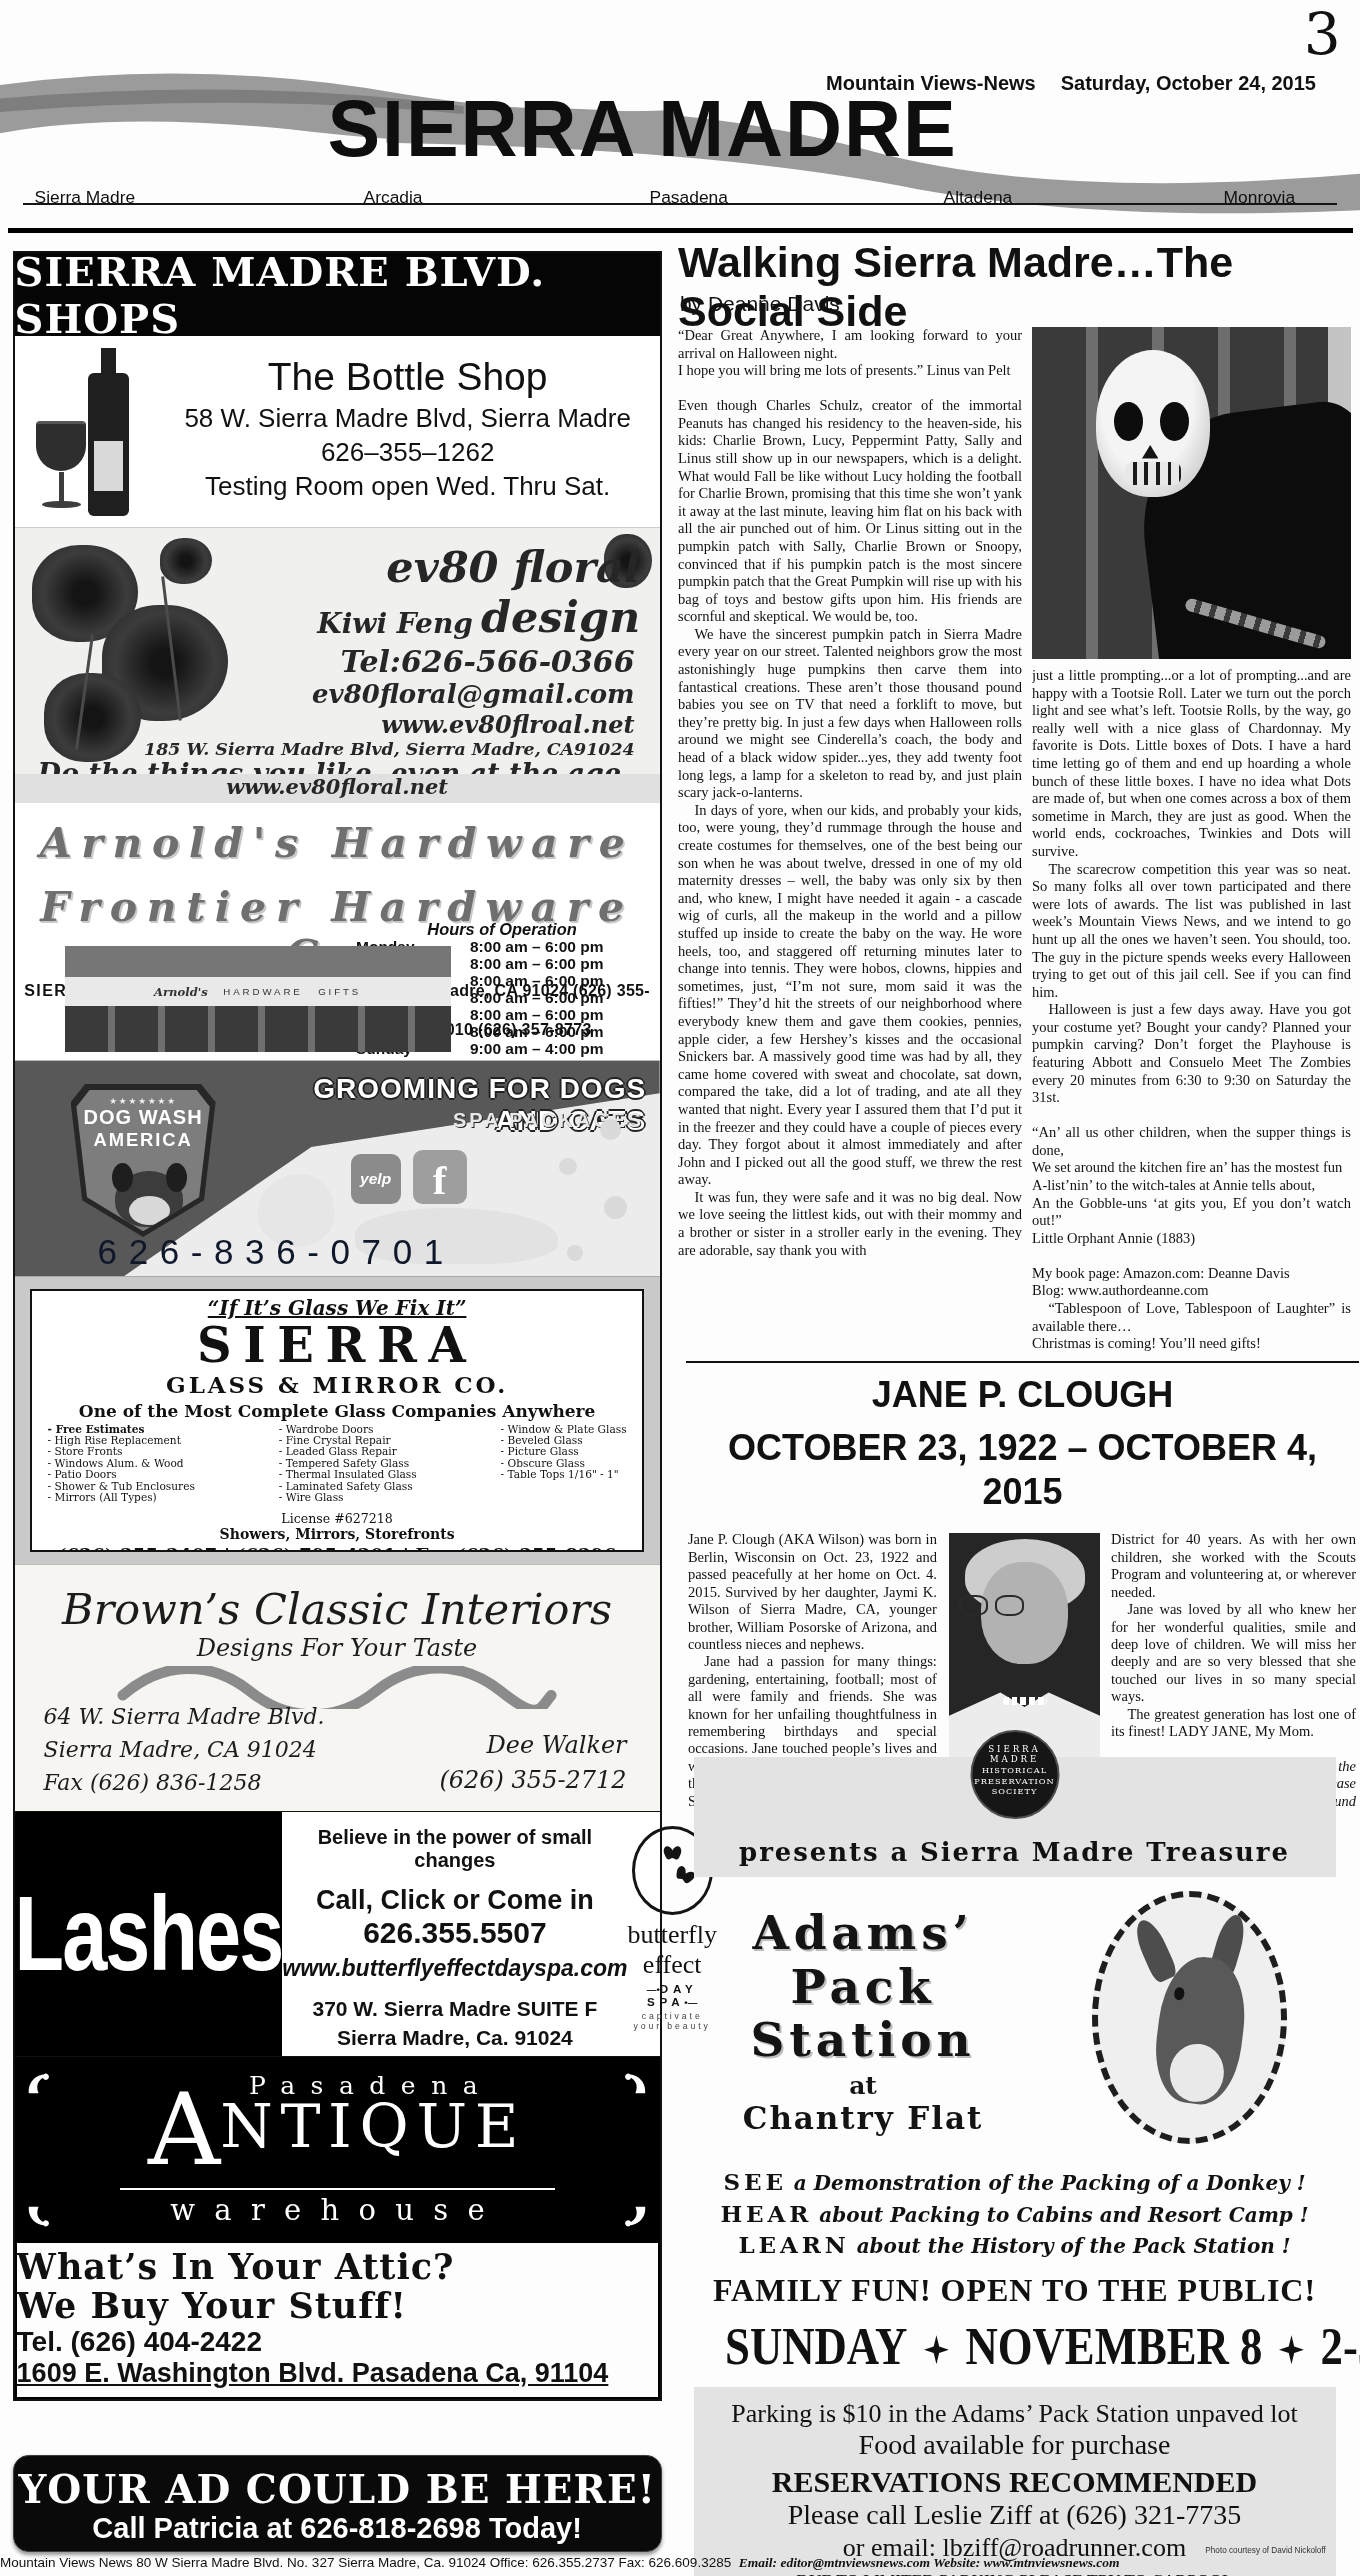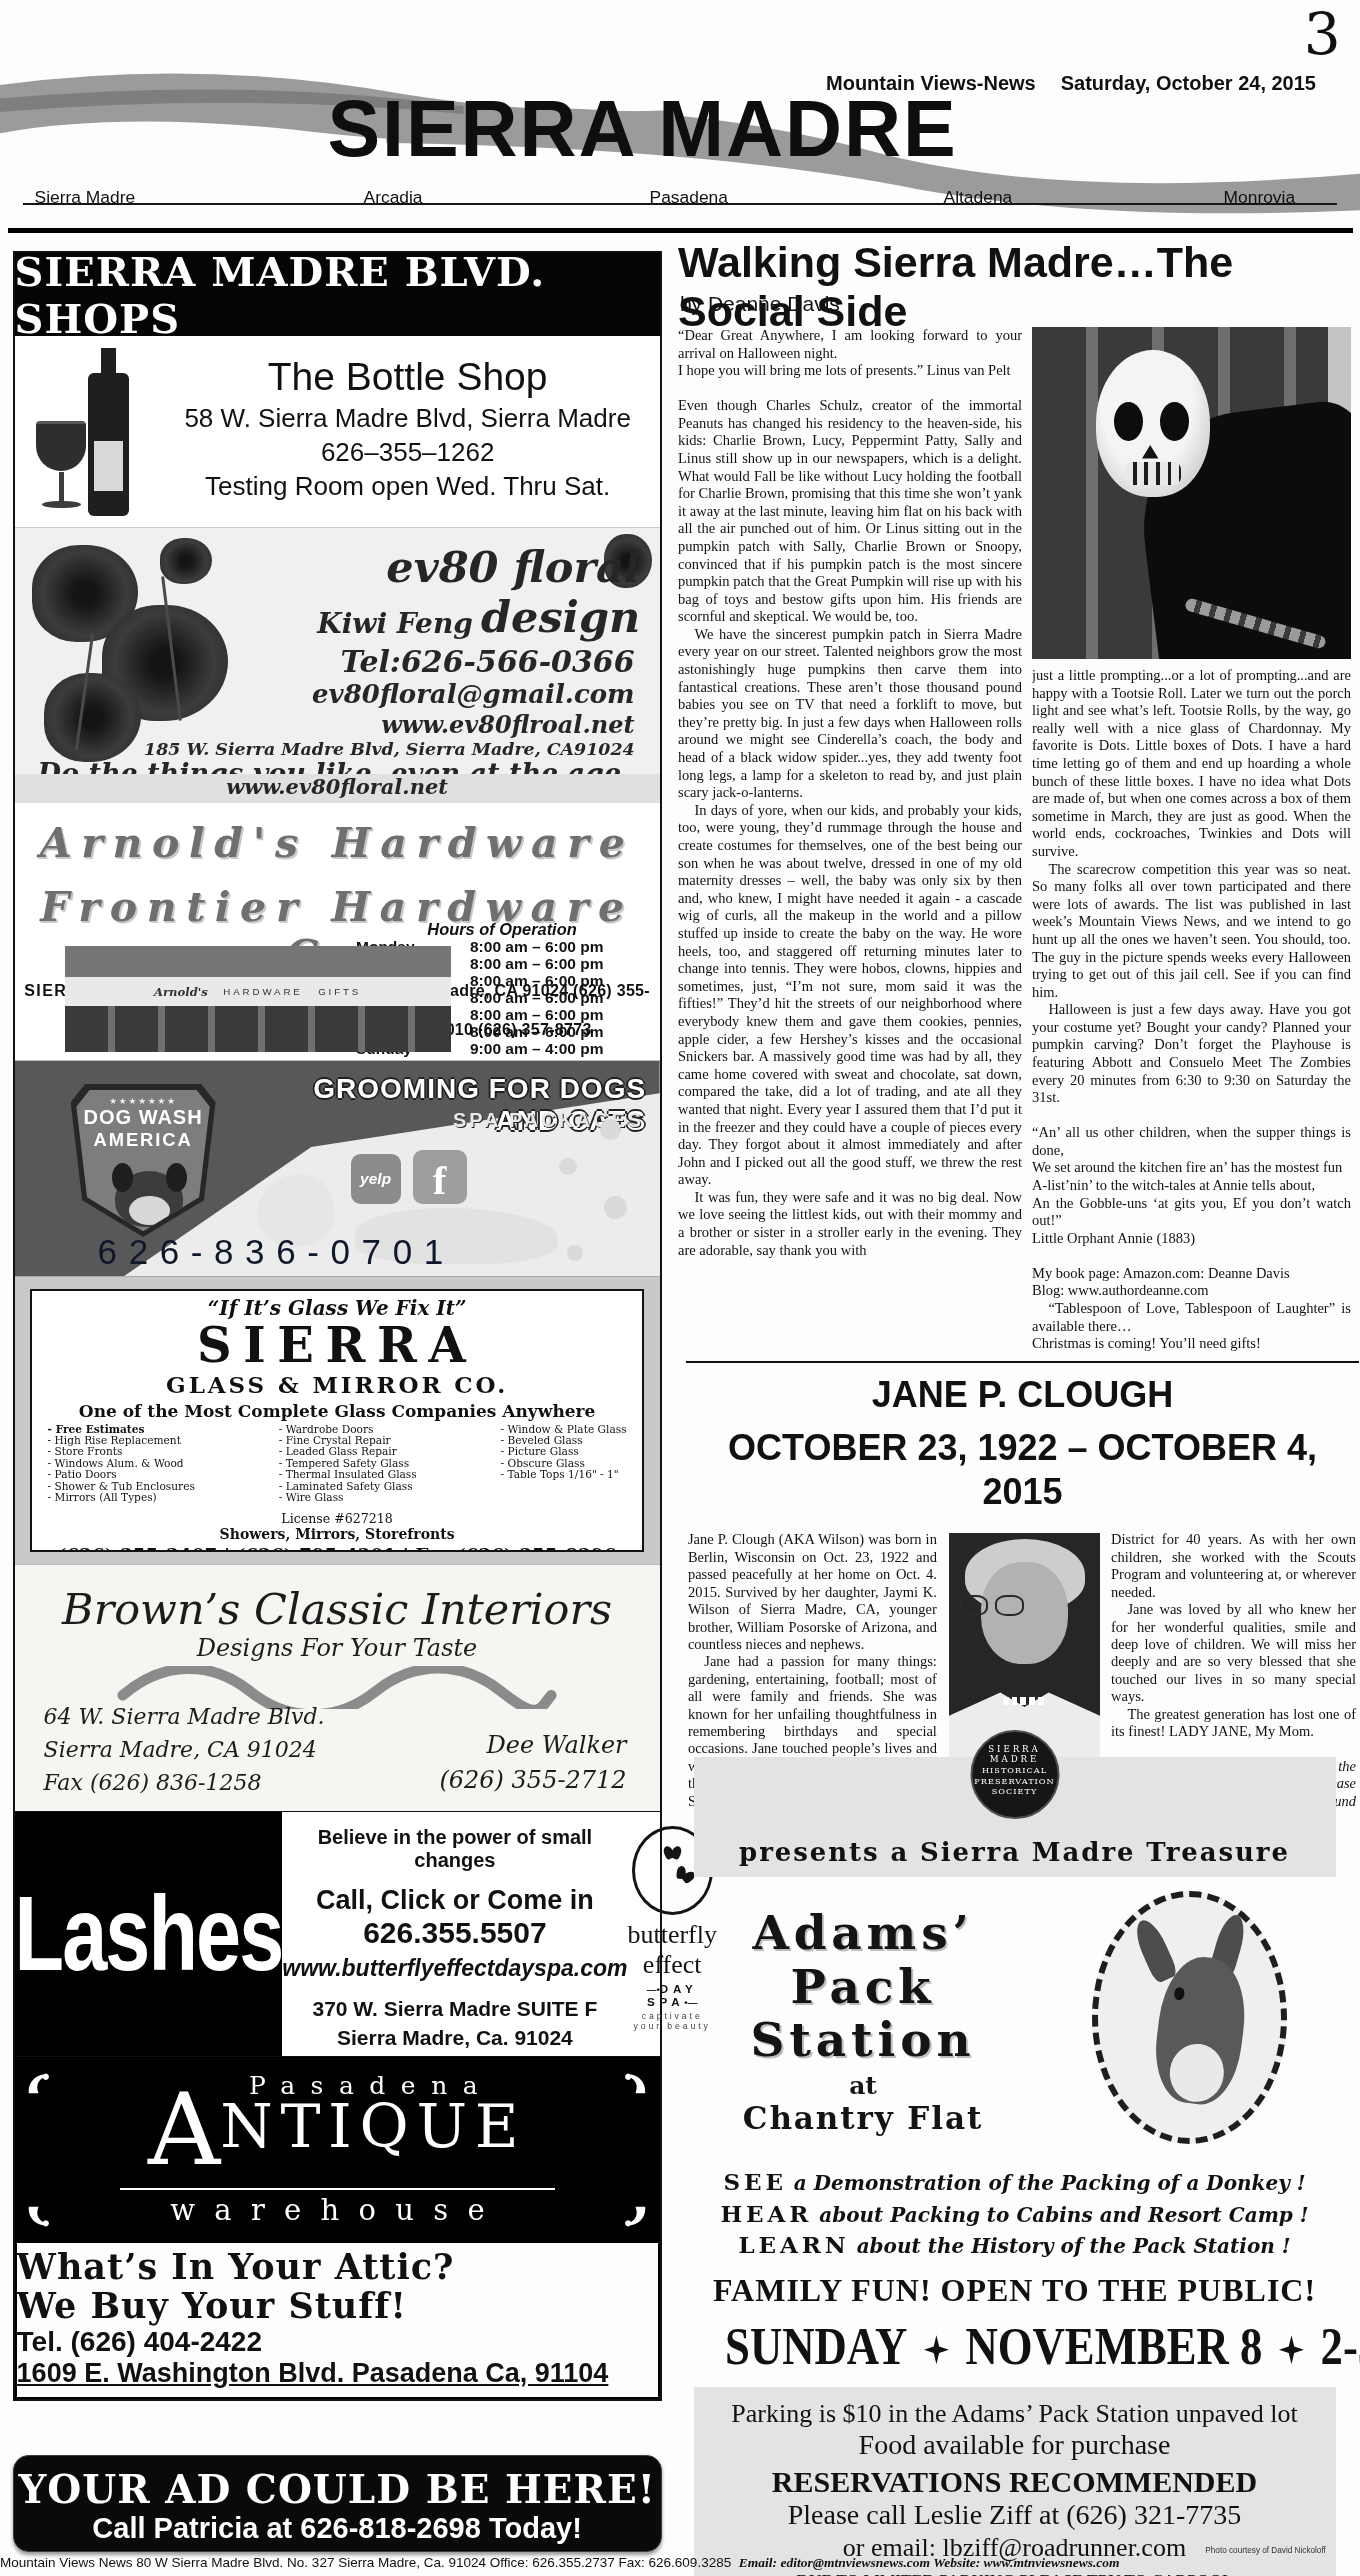--- a/index.html
+++ b/index.html
@@ -92,21 +92,21 @@
   .dw-fb { position:absolute; left:398px; top:89px; width:54px; height:54px; background:#9e9e9e; border-radius:9.7px;
            color:#fff; font:bold 41px "Liberation Serif", serif; display:flex; align-items:flex-end; justify-content:center; }
   .dw-cat { position:absolute; left:242px; top:114px; width:77px; height:72px; background:#e6e6e6; border-radius:60% 50% 50% 55%; transform:rotate(-8deg); }
   .dw-dog { position:absolute; left:340px; top:147px; width:203px; height:56px; background:#e2e2e2; border-radius:50% 60% 40% 40%; }
   .paw { position:absolute; background:#dadada; border-radius:50%; }
   .dw-phone { position:absolute; left:83px; bottom:3.9px; font-size:35px; letter-spacing:11.6px; color:#0f172a; }
 
   .ad-glass { height:288px; background:#c9c9c9; padding:11.6px 15.5px; overflow:hidden; border-top:1px solid #aaa; }
   .glass-inner { background:#fff; border:2.4px solid #111; height:100%; padding:5.8px 9.7px; text-align:center;
                  font-family:"DejaVu Serif", serif; overflow:hidden; }
-  .gl-quote { font-weight:bold; font-style:italic; font-size:20px; }
+  .gl-quote { font-weight:bold; font-style:italic; font-size:20px;text-decoration:underline; }
   .gl-name { font-weight:bold; font-size:48px; letter-spacing:11.6px; line-height:1.05; }
   .gl-sub { font-weight:bold; font-size:23px; letter-spacing:2.9px; }
   .gl-tag { font-weight:bold; font-size:17px; margin-top:2.9px; }
   .gl-cols { display:flex; justify-content:space-between; text-align:left; font-size:10.6px; line-height:1.08;
              margin:2.9px 5.8px 1.9px; }
   .gl-cols li { list-style:none; } .gl-cols li::before { content:"-  "; }
   .gl-cols .b0 { font-weight:bold; }
   .gl-lic { font-weight:normal; font-size:12.6px; margin-top:7px; }
   .gl-show { font-weight:bold; font-size:14px; }
   .gl-ph { font-weight:bold; font-size:18.4px; margin-top:2.9px; }

